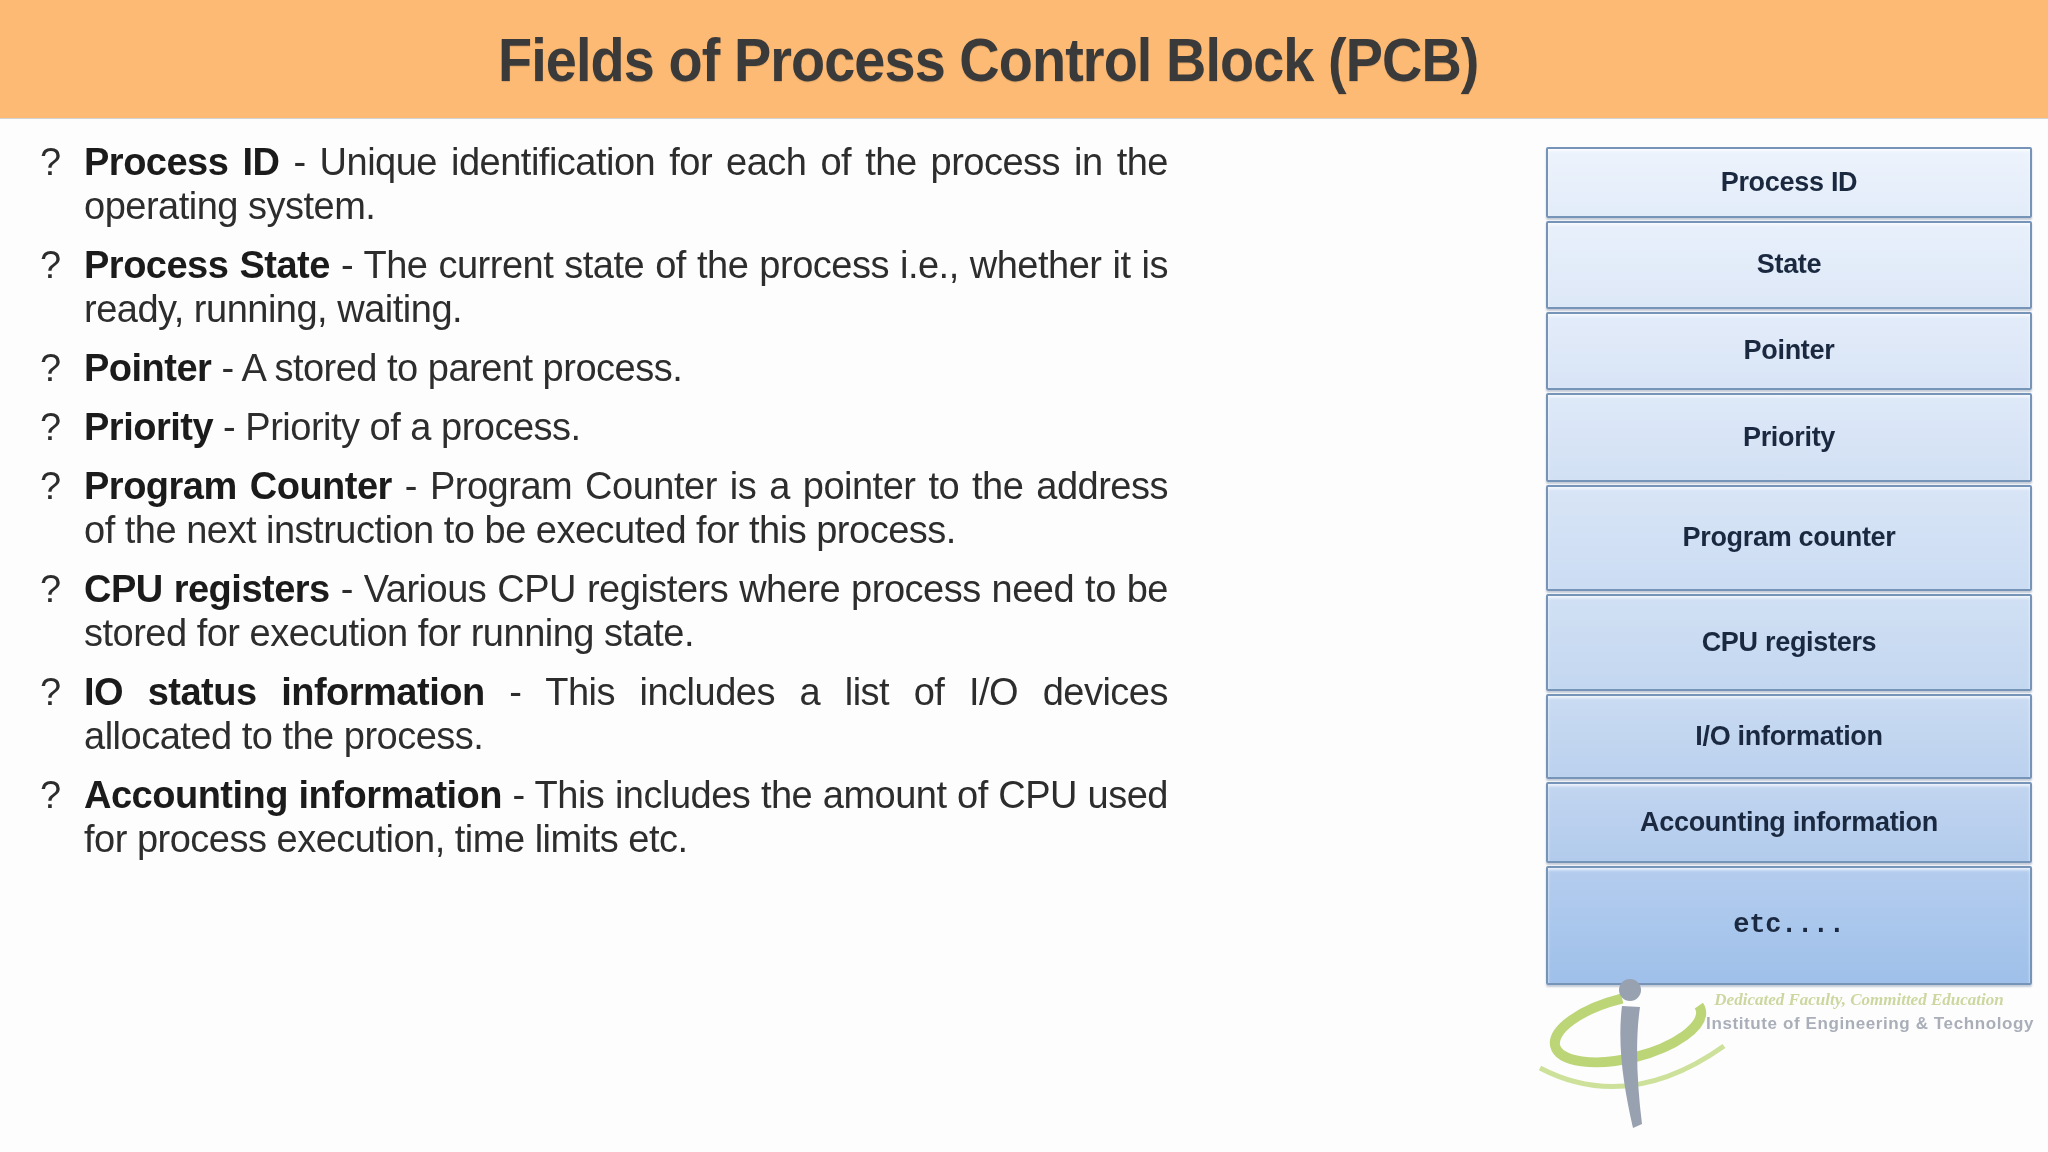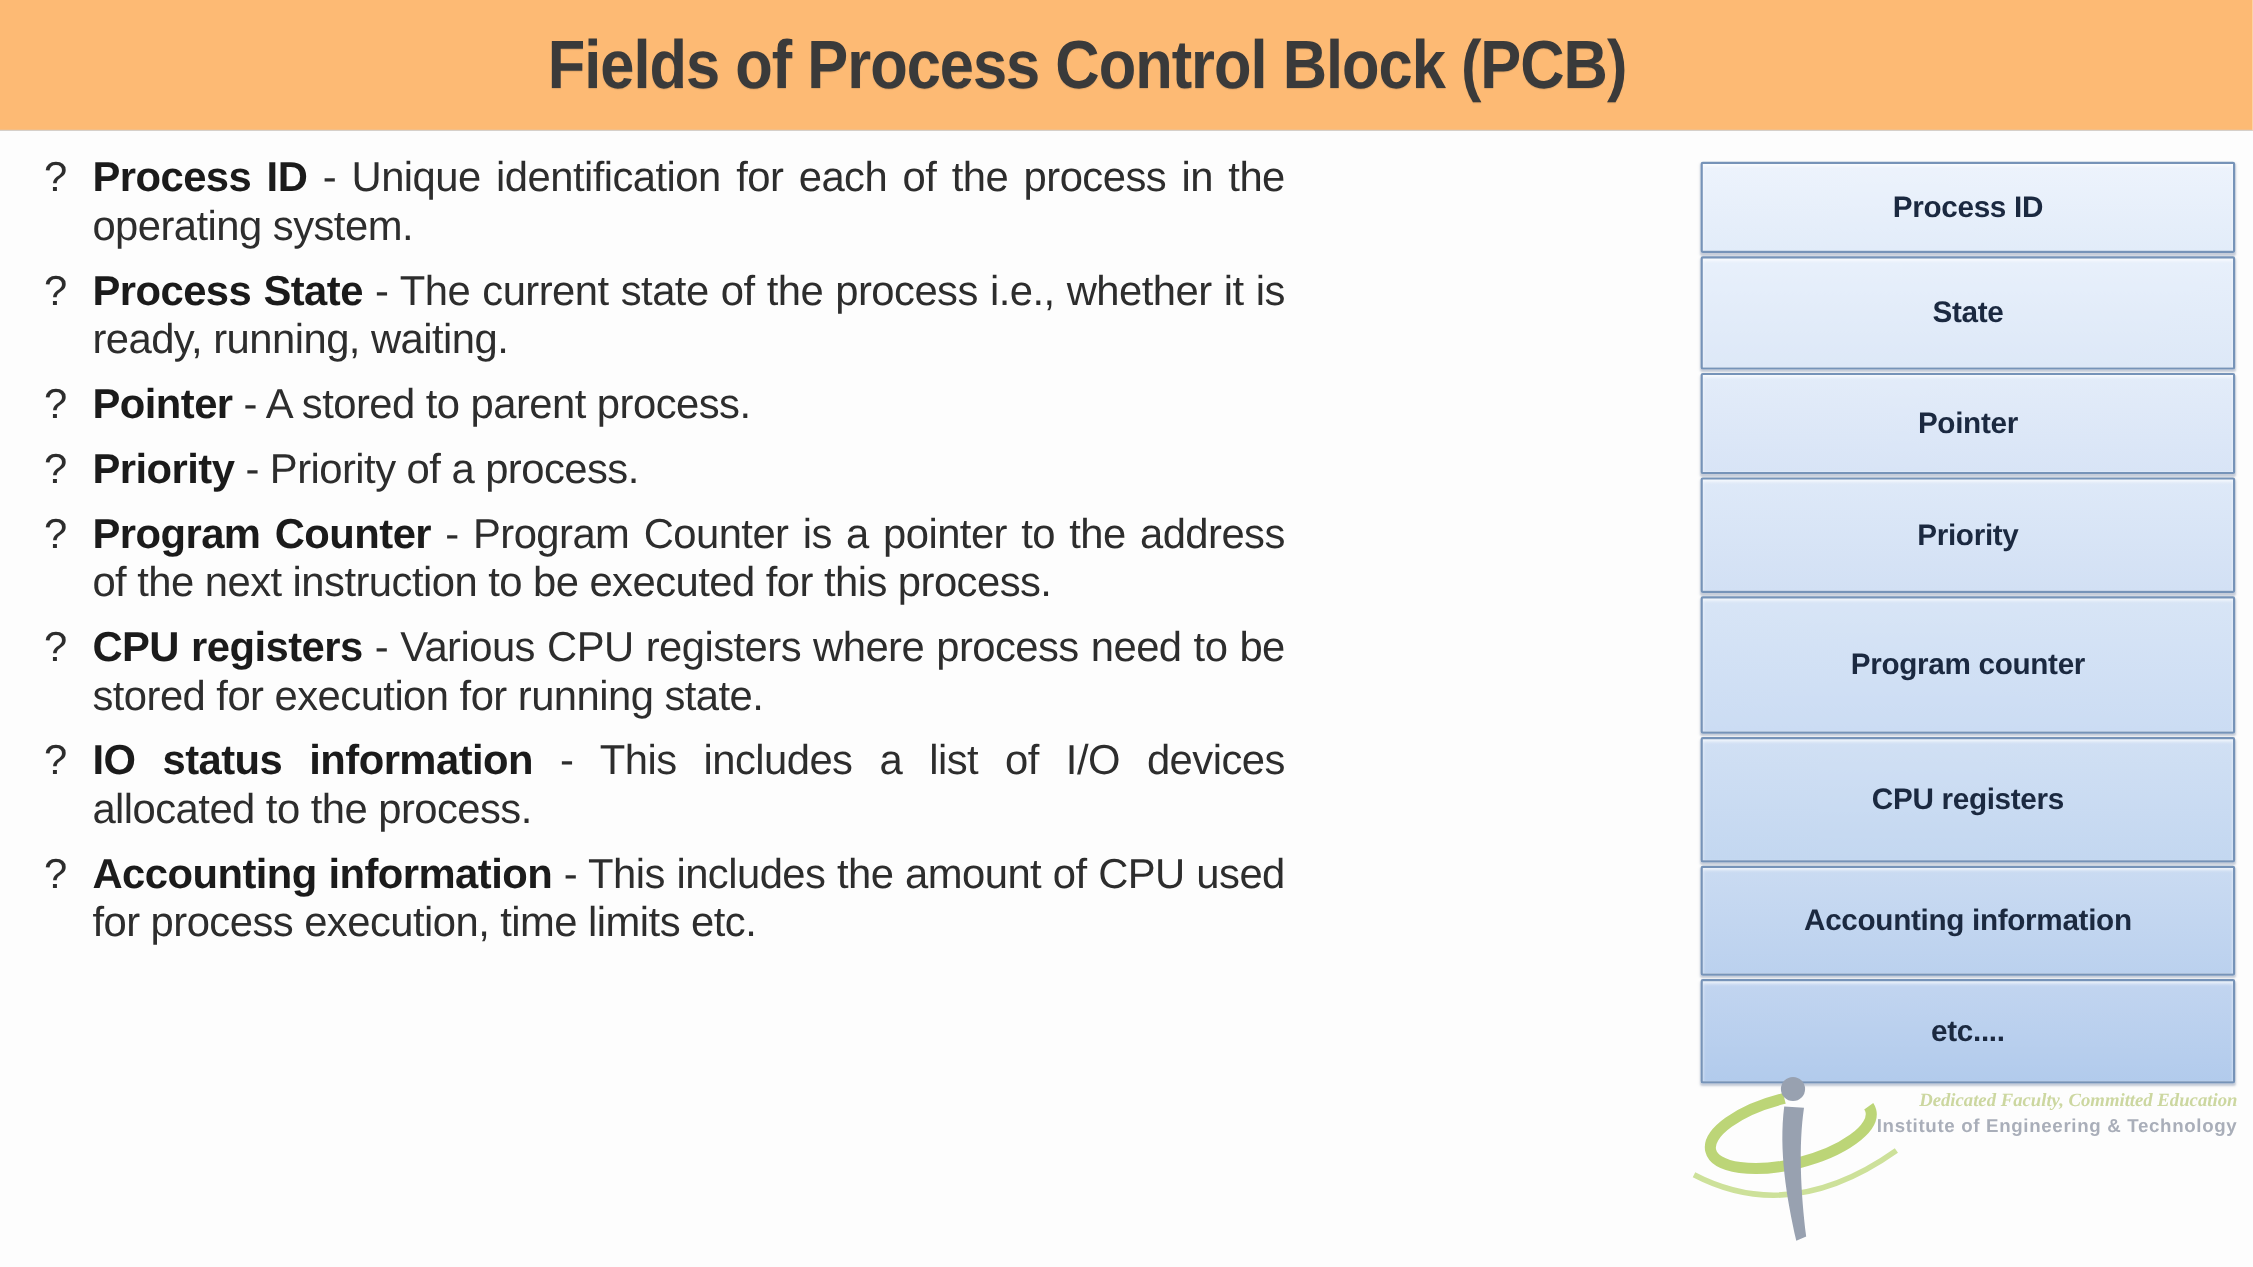--- a/index.html
+++ b/index.html
@@ -52,21 +52,21 @@
   .pcb-box:nth-child(6){background:linear-gradient(#d1e0f4,#c3d7f0);flex:100 0 0;}
   .pcb-box:nth-child(7){background:linear-gradient(#cadbf2,#bbd1ee);flex:87 0 0;}
   .pcb-box:nth-child(8){background:linear-gradient(#c2d5f0,#b2cbec);flex:83 0 0;}
   .pcb-box:nth-child(9){background:linear-gradient(#b4cdee,#9fc0ea);flex:124 0 0;font-family:Liberation Mono, monospace;}
   
   .logo{position:absolute;left:1528px;top:972px;width:512px;height:175px;}
   .logo svg{position:absolute;left:0;top:4px;}
   .logo .logo-text{position:absolute;right:6px;top:18px;width:350px;text-align:right;}
   .logo .tagline{
     font-family:"Liberation Serif",serif;font-style:italic;font-weight:700;
-    font-size:17px;color:#ccd7a0;white-space:nowrap;
+    font-size:17px;color:#ccd7a0;white-space:nowrap;text-align:center;
   }
   .logo .brand{
     font-size:64px;font-weight:800;color:#c6ccd9;line-height:1.0;
     letter-spacing:2px;margin-top:2px;
   }
   .logo .subtitle{
     font-size:17px;color:#a9aeb9;letter-spacing:0.6px;margin-top:4px;white-space:nowrap;font-weight:bold;
   }
 </style>
 </head>
@@ -118,20 +118,23 @@
     <div class="pcb-box">
         <span>Priority</span>
       </div>
     <div class="pcb-box">
         <span>Program counter</span>
       </div>
     <div class="pcb-box">
         <span>CPU registers</span>
       </div>
     <div class="pcb-box">
+        <span>I/O information</span>
+      </div>
+    <div class="pcb-box">
         <span>Accounting information</span>
       </div>
     <div class="pcb-box">
         <span>etc....</span>
       </div>
   </aside>
 
   <div class="logo">
     <svg width="200" height="168" viewBox="0 0 200 168">
       <ellipse cx="100" cy="52" rx="75" ry="30" transform="rotate(-14 100 52)" fill="none" stroke="#bcd577" stroke-width="10" stroke-dasharray="260 80"></ellipse>

